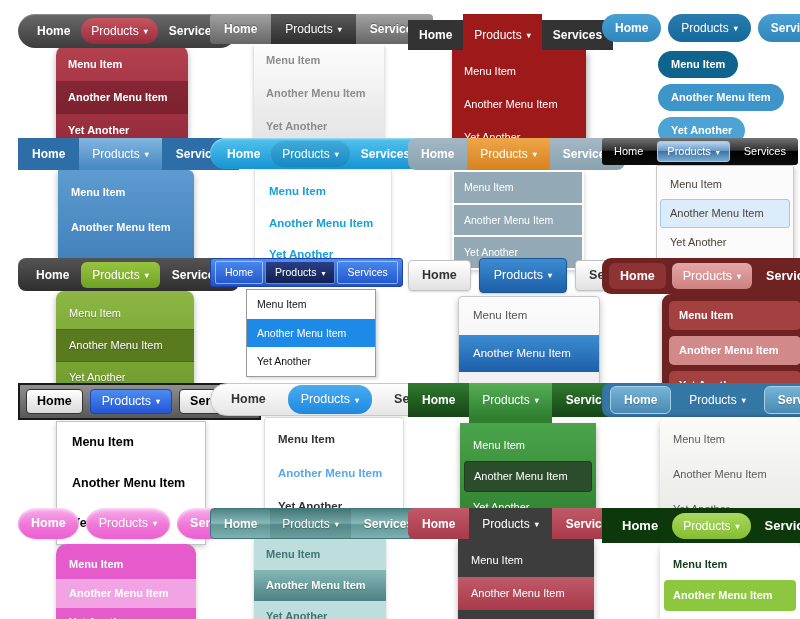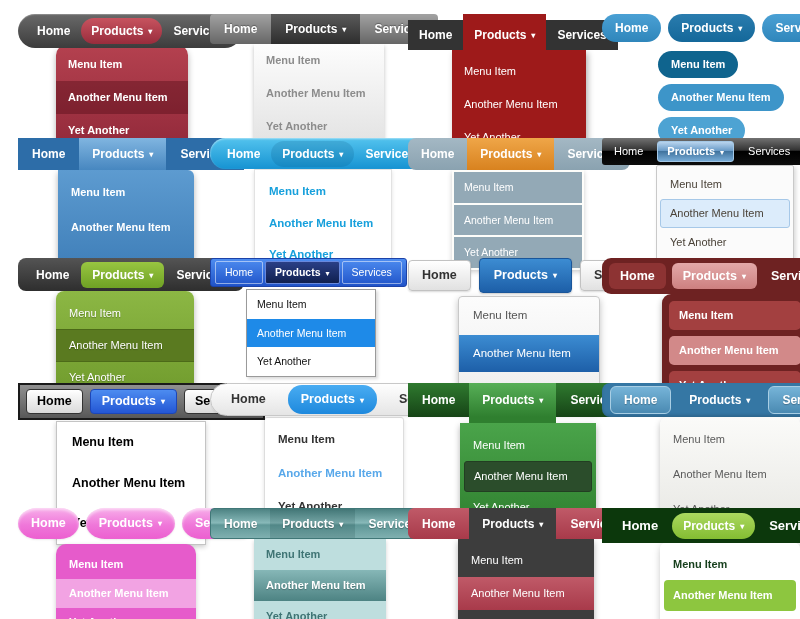--- a/index.html
+++ b/index.html
@@ -3,21 +3,21 @@
 <meta charset="utf-8">
 <style>
   html,body{margin:0;padding:0}
   body{width:800px;height:619px;background:#fff;font-family:"Liberation Sans",sans-serif;overflow:hidden}
   .grid{display:grid;grid-template-columns:192px 198px 194px 198px;grid-template-rows:124px 120px 125px 125px 111px;
         padding:14px 0 0 18px;width:800px;height:619px;box-sizing:border-box}
   .cell{position:relative}
   .nav{display:inline-flex;align-items:center;position:relative;z-index:2;vertical-align:top;box-sizing:border-box}
   .ni{display:inline-flex;align-items:center;white-space:nowrap;cursor:pointer;line-height:1;box-sizing:border-box}
   .caret{font-style:normal;font-size:8px;margin-left:5px;position:relative;top:1px}
-  .pl{font-weight:bold}
+  .pl{font-weight:normal}
   .dd{position:absolute;z-index:1;width:130px;box-sizing:border-box}
   .mi{cursor:pointer;line-height:1}
 
   
   .t1 .nav{background:linear-gradient(#696969,#3c3c3c);border-radius:17px;height:34px;padding:0 10px;color:#fff;font-weight:bold;font-size:12px;box-shadow:inset 0 1px 1px rgba(255,255,255,.25)}
   .t1 .home,.t1 .svc{padding:0 9px}
   .t1 .prod{background:linear-gradient(#c7535f,#992c3c);border-radius:13px;padding:7px 10px;margin:0 2px}
   .t1 .dd{top:31px;left:38px;width:132px;background:linear-gradient(#b4414f,#92293a);border-radius:10px;box-shadow:0 3px 6px rgba(0,0,0,.3);color:#fff;font-weight:bold;font-size:11px;padding:3px 0}
   .t1 .mi{padding:11px 12px}
   .t1 .m2{background:rgba(60,0,10,.32)}

